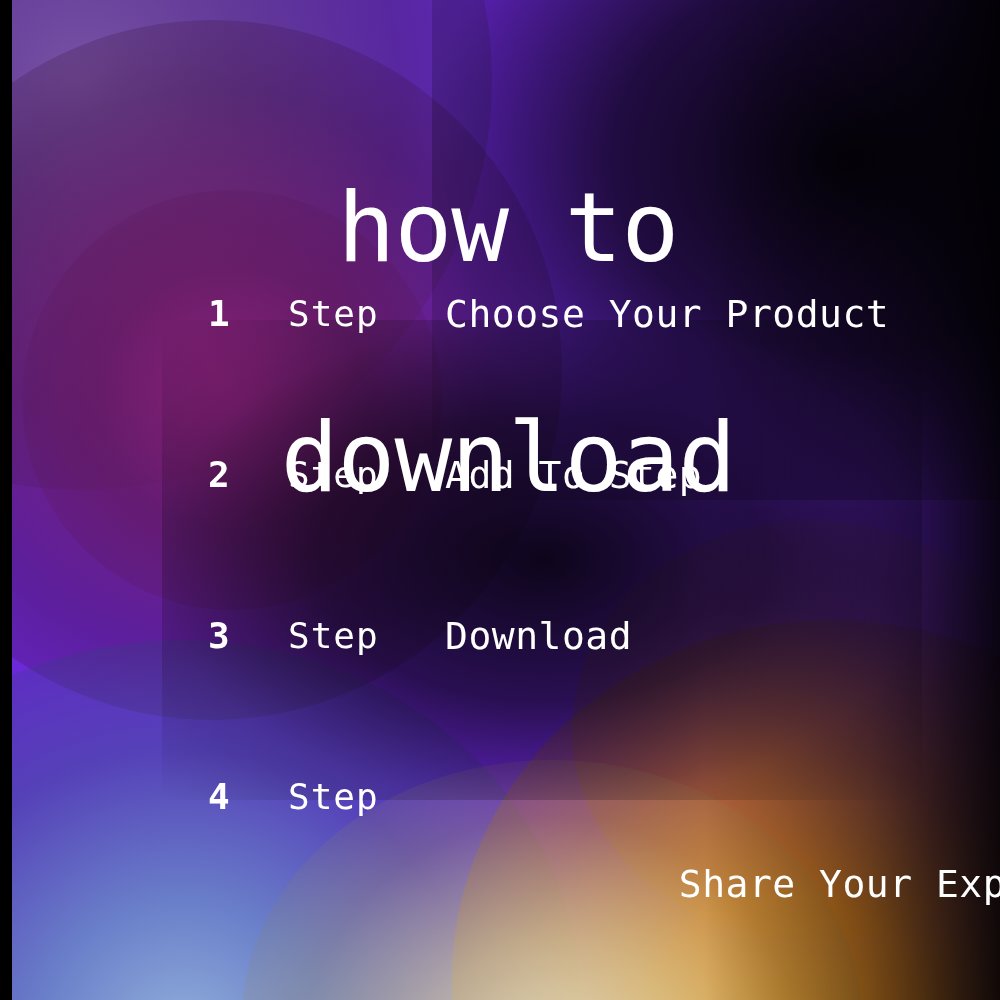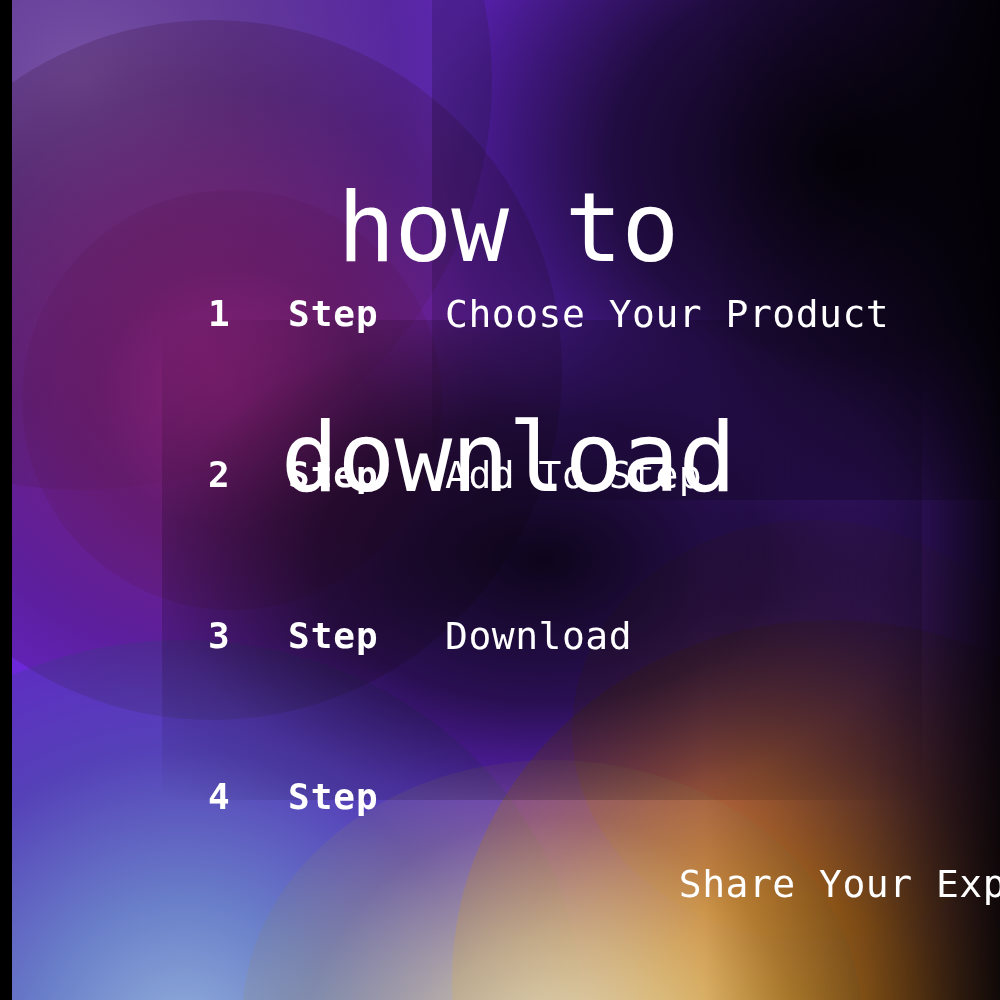--- a/index.html
+++ b/index.html
@@ -169,21 +169,21 @@
     font-weight: 700;
     font-size: 36px;
     line-height: 56px;
   }
 
   .step-word {
     position: absolute;
     left: 276px;
     top: 0;
     font-family: "DejaVu Sans Mono", "Liberation Mono", monospace;
-    font-weight: 700;
+    font-weight: 400;
     font-size: 36px;
     line-height: 56px;
     letter-spacing: 1px;
   }
 
   .step-desc {
     position: absolute;
     left: 433px;
     top: 0;
     font-family: "DejaVu Sans Mono", "Liberation Mono", monospace;

